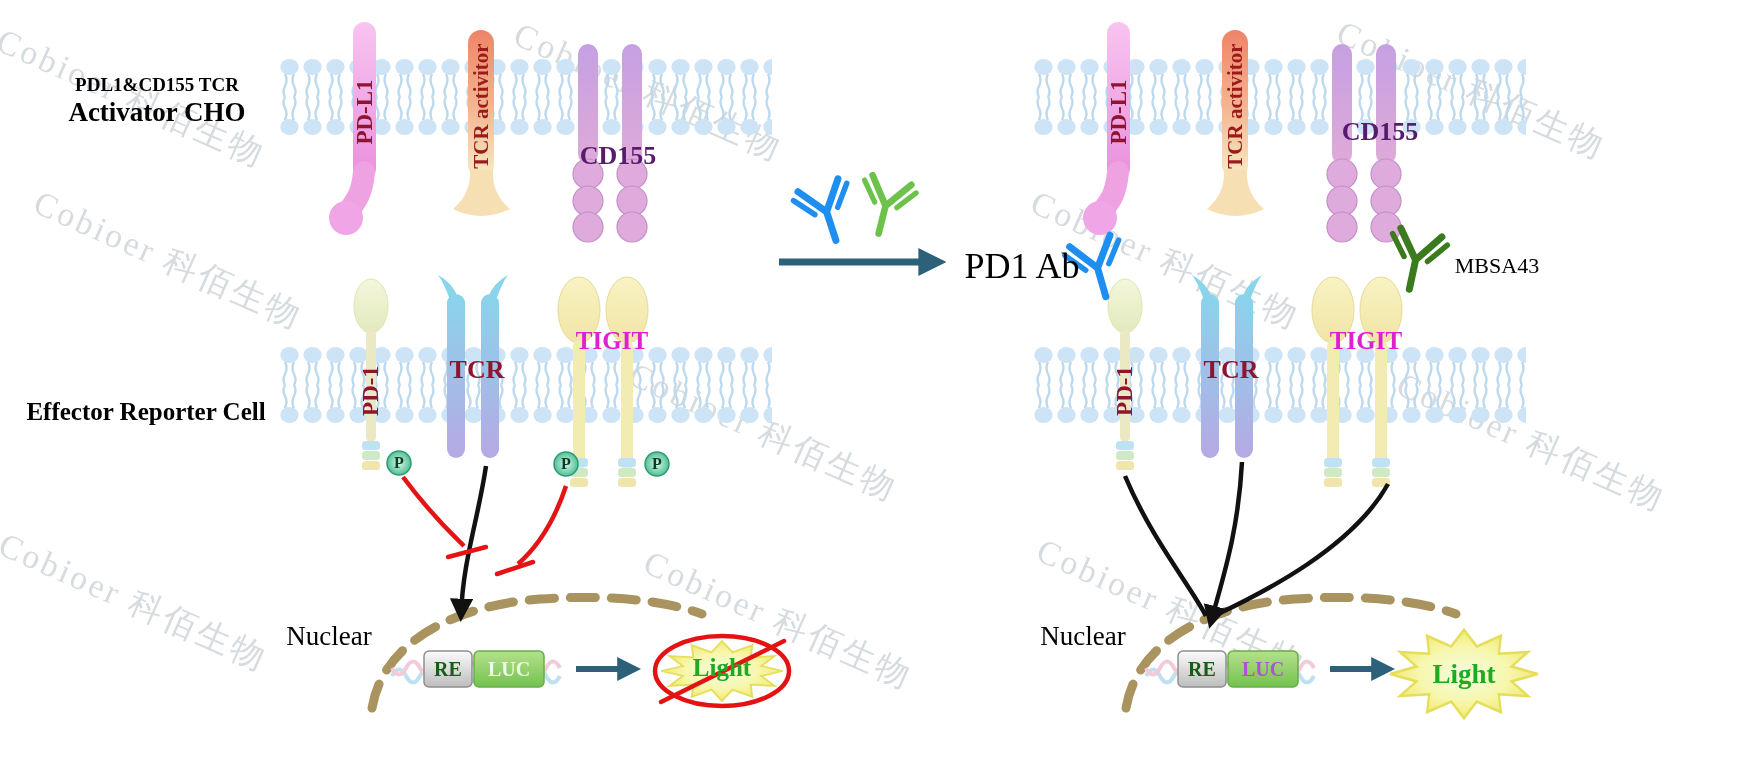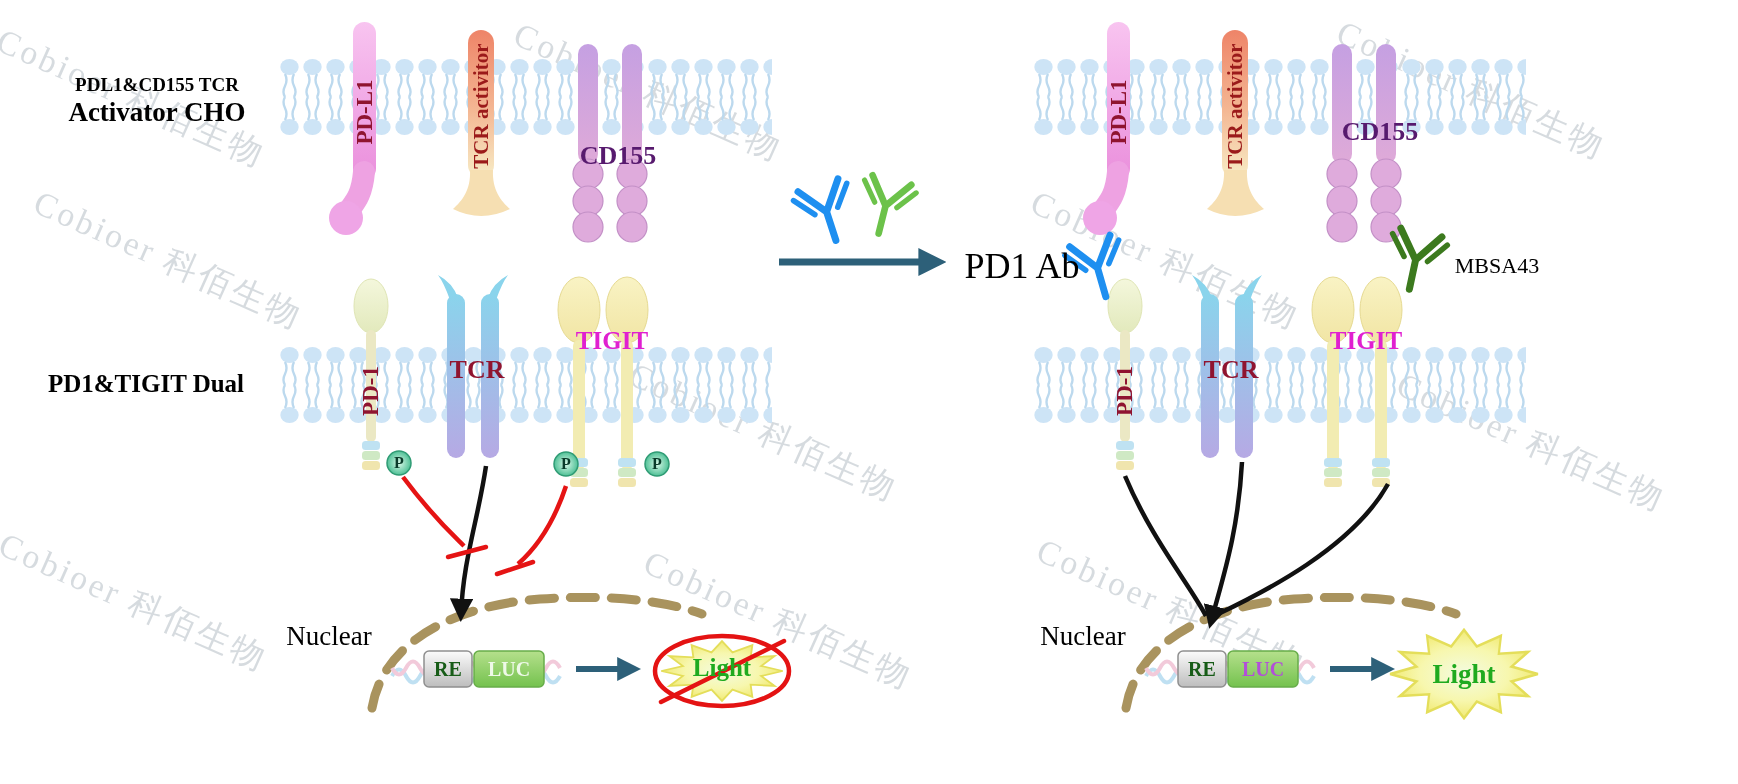--- a/index.html
+++ b/index.html
@@ -185,21 +185,21 @@
       <use href="#absym" transform="translate(1416,258) rotate(12)" color="#3c7a1e"></use>
       <path d="M1125,476 C1152,540 1190,585 1206,616" stroke="#111111" stroke-width="4.5" fill="none"></path>
       <path d="M1388,484 C1352,548 1264,592 1218,614" stroke="#111111" stroke-width="4.5" fill="none"></path>
       <path d="M1242,462 C1238,535 1222,580 1211,622" stroke="#111111" stroke-width="4.5" fill="none" marker-end="url(#ahB)"></path>
       <use href="#starsym" transform="translate(1464,674) scale(1.12,1.30)" fill="url(#gStar)" stroke="#e4de5a" stroke-width="2"></use>
     </g>
   </svg>
 
   <div class="lbl b" style="left:27px;top:71px;width:260px;height:28px;font-size:19px;color:#000">PDL1&amp;CD155 TCR</div>
   <div class="lbl b" style="left:27px;top:98px;width:260px;height:28px;font-size:27px;color:#000">Activator CHO</div>
-  <div class="lbl b" style="left:6px;top:370px;width:280px;height:28px;font-size:25px;color:#000">PD1&amp;TIGIT Dual</div>
+  <div class="lbl b" style="left:6px;top:398px;width:280px;height:28px;font-size:25px;color:#000">Effector Reporter Cell</div>
 
   <div class="lbl b rot" style="left:300px;top:99px;width:130px;height:26px;font-size:23px;color:#8f1430">PD-L1</div>
   <div class="lbl b rot" style="left:1054px;top:99px;width:130px;height:26px;font-size:23px;color:#8f1430">PD-L1</div>
 
   <div class="lbl b rot" style="left:401px;top:94px;width:160px;height:24px;font-size:21px;color:#9b1a1a">TCR activitor</div>
   <div class="lbl b rot" style="left:1155px;top:94px;width:160px;height:24px;font-size:21px;color:#9b1a1a">TCR activitor</div>
 
   <div class="lbl b" style="left:563px;top:142px;width:110px;height:28px;font-size:26px;color:#571a6e">CD155</div>
   <div class="lbl b" style="left:1325px;top:118px;width:110px;height:28px;font-size:26px;color:#571a6e">CD155</div>
 

